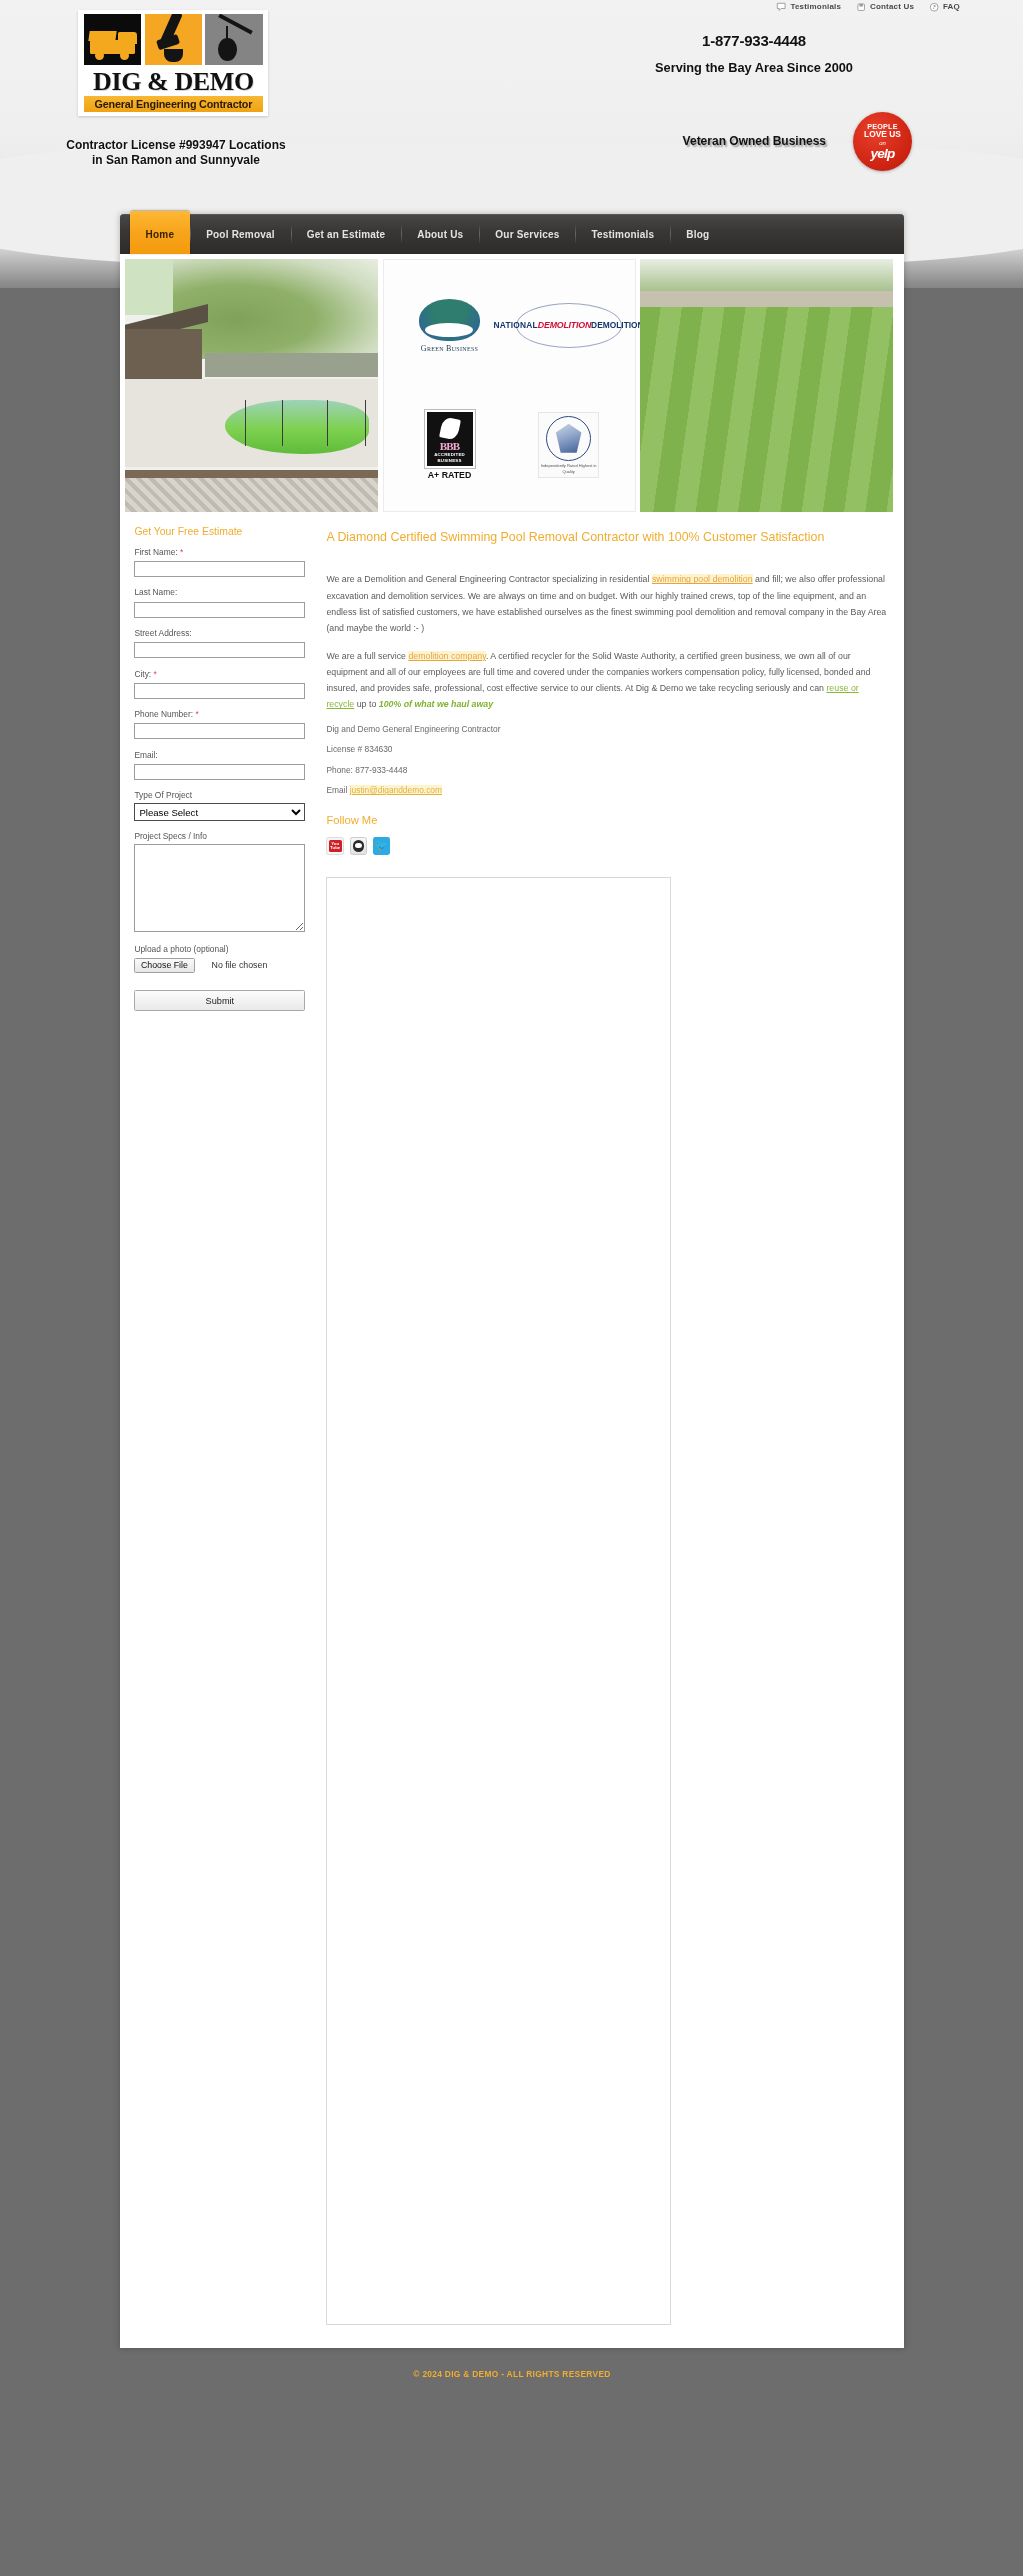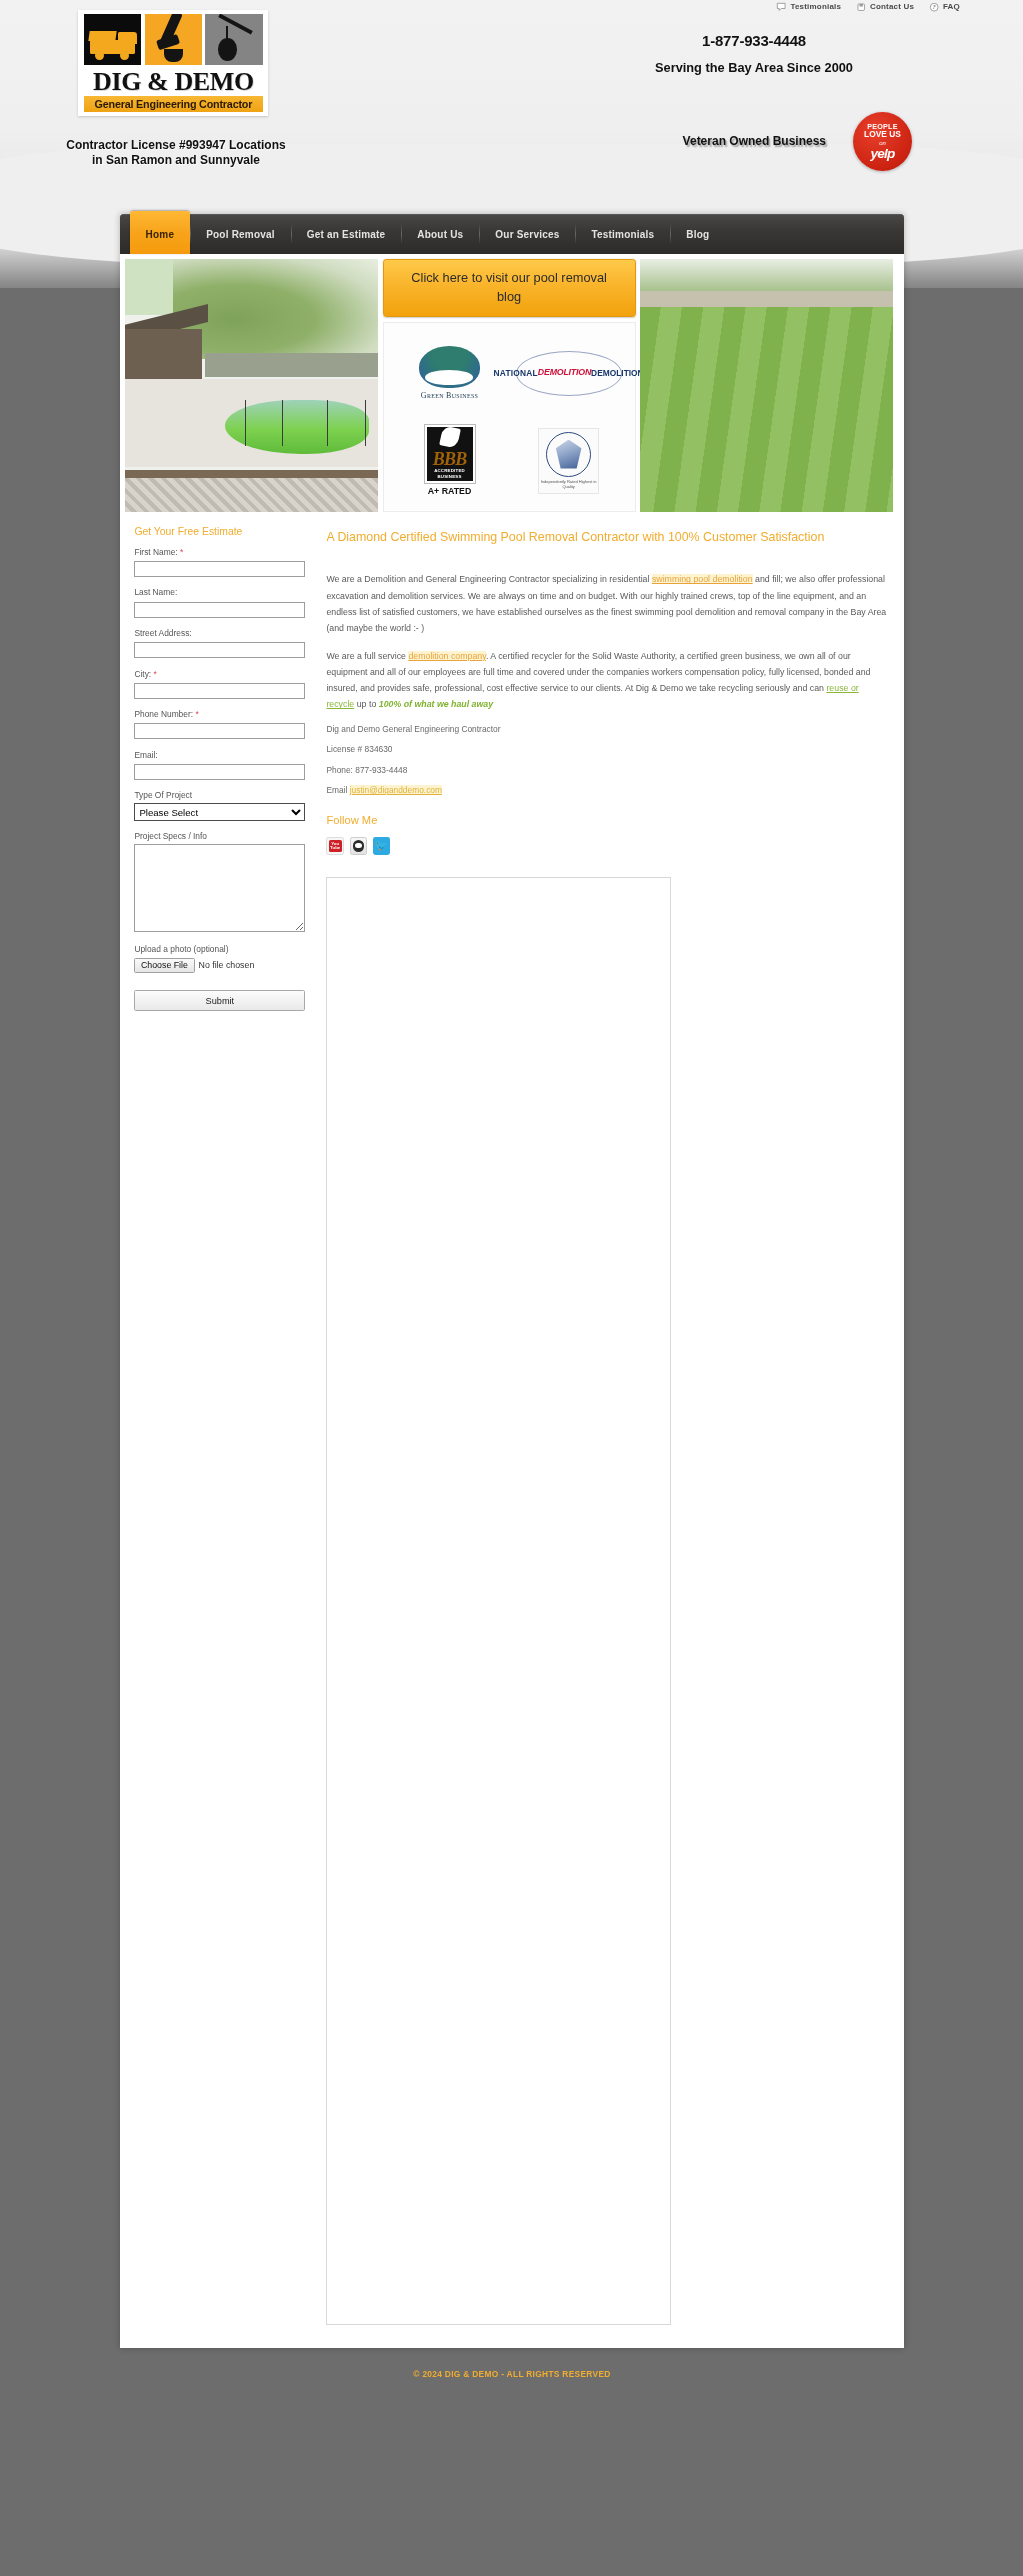--- a/index.html
+++ b/index.html
@@ -240,21 +240,21 @@
     width:106px;height:45px;border-radius:50%;
     border:1.6px solid #9aa6c4;
     display:flex;flex-direction:row;align-items:center;justify-content:center;
     line-height:1.05;
   }
   .nda-1{font-size:8.4px;font-weight:bold;color:#17366b;letter-spacing:0.2px;}
   .nda-2{font-size:8.8px;font-weight:bold;font-style:italic;color:#d0103a;letter-spacing:-0.2px;}
   .nda-3{font-size:8.4px;font-weight:bold;color:#17366b;}
   .cert-bbb .bbbbox{width:50px;height:58px;background:#111;border:2.4px solid #fff;outline:0.8px solid #bbb;display:flex;flex-direction:column;align-items:center;justify-content:flex-end;padding-bottom:2.4px;}
   .bbb-flame{width:17.6px;height:21px;background:#fff;border-radius:50% 10% 50% 10%;transform:rotate(12deg);margin-bottom:2.4px;}
-  .bbb-word{color:#a16207;font-family:"Liberation Serif",serif;font-weight:bold;font-size:18px;letter-spacing:-0.8px;line-height:1;font-style:italic;}
+  .bbb-word{color:#f9a8d4;font-family:"Liberation Serif",serif;font-weight:bold;font-size:11px;letter-spacing:-0.8px;line-height:1;}
   .bbb-acc{color:#fff;font-size:4.4px;font-weight:bold;background:#111;letter-spacing:0.2px;line-height:1.25;text-align:center;}
   .bbb-rated{font-size:8.8px;font-weight:bold;color:#111;margin-top:2.4px;}
   .cert-diamond .dbox{width:61px;height:66px;background:#fbfbfb;border:0.8px solid #e6e6e6;display:flex;flex-direction:column;align-items:center;justify-content:center;}
   .dgem{width:32px;height:29px;background:linear-gradient(160deg,#cfd9ea 0%, #8fa5c9 45%, #3c5a92 100%);clip-path:polygon(50% 0,90% 30%,75% 100%,25% 100%,10% 30%);}
   .dcirc{width:45px;height:45px;border:1.6px solid #2d4a7e;border-radius:50%;display:flex;align-items:center;justify-content:center;}
   .dcap{font-size:4px;color:#555;text-align:center;margin-top:2.4px;line-height:1.35;}
 
   
   .content { display:flex; padding:14.4px 17.6px 0 14.4px; gap:21px; }
 
@@ -262,21 +262,21 @@
   .form-col { width:171px; flex:0 0 171px; }
   .form-title { color:#f0ad2e; font-size:10.4px; margin:0 0 9.6px; font-weight:normal; }
   .f-label { font-size:8.4px; color:#555; margin:0 0 3.2px; display:block; }
   .req { color:#e03a4e; }
   .f-input {
     width:100%; height:16px; border:0.8px solid #9d9d9d; background:#fff;
     font-size:8.8px; padding:0.8px 2.4px; margin-bottom:10.4px; font-family:inherit;
   }
   .f-select { width:100%; height:17.6px; border:0.8px solid #4a4a4a; font-size:9.6px; margin-bottom:9.6px; background:#fff; font-family:inherit;}
   .f-textarea { width:100%; height:88px; border:0.8px solid #9d9d9d; margin-bottom:9.6px; font-family:inherit; font-size:8.8px;}
-  .file-row { display:flex; align-items:center; gap:4px; margin-bottom:17.6px; }
+  .file-row { display:flex; align-items:center; gap:17px; margin-bottom:17.6px; }
   .file-btn { border:0.8px solid #a0a0a0; background:linear-gradient(180deg,#fafafa,#e6e6e6); font-size:8.8px; padding:1.6px 5.6px; border-radius:1.6px; cursor:pointer; color:#111;}
   .file-txt { font-size:8.8px; color:#333; }
   .submit-btn {
     width:100%; height:21px;
     background:linear-gradient(180deg,#fcfcfc,#e9e9e9);
     border:0.8px solid #a8a8a8; border-radius:1.6px;
     font-size:9.2px; color:#222; cursor:pointer; font-family:inherit;
   }
 
   
@@ -441,21 +441,20 @@
           <div class="water"></div>
         <div class="railpost" style="left:120px"></div>
         <div class="railpost" style="left:157px"></div>
         <div class="railpost" style="left:202px"></div>
         <div class="railpost" style="left:240px"></div>
         <div class="beam"></div>
           <div class="gravel"></div>
       </div>
 
       <div class="hero-mid">
-        <div class="blog-btn">Click here to visit our pool removal blog</div>
         <div class="certs">
 
           <div class="cert cert-green">
             <div class="ring"></div>
             <div class="lbl">Green Business</div>
           </div>
 
           <div class="cert cert-nda">
             <div class="oval">
               <div class="nda-1">NATIONAL</div>

